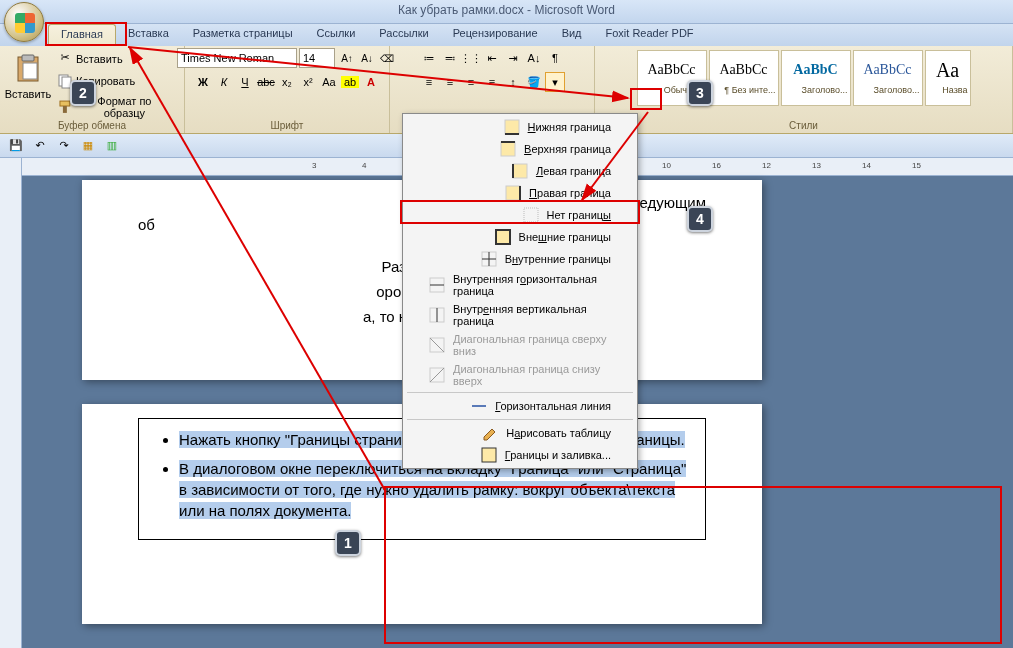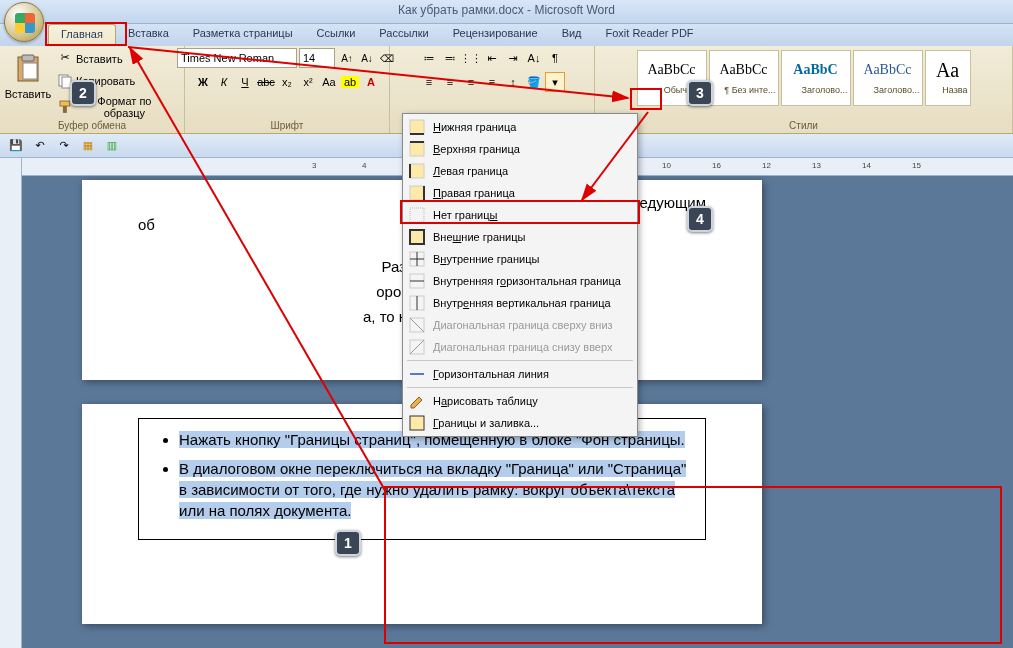--- a/index.html
+++ b/index.html
@@ -71,21 +71,21 @@
   position:relative; }
 .page1 { height:200px; }
 .page2 { min-height:220px; }
 .sel { background:#b4cdec; }
 .framed { border:1px solid #000; padding:10px 18px; }
 .framed ul { list-style:disc; padding-left:22px; }
 .framed li { margin-bottom:8px; line-height:1.4; }
 
 .border-menu { position:absolute; width:236px; background:#f4f4f4; border:1px solid #8a8a8a;
   box-shadow:2px 2px 6px rgba(0,0,0,.3); z-index:30; font-size:11px; padding:2px 0; }
-.bm-item { display:flex; align-items:center; gap:8px; padding:3px 6px; cursor:pointer; }
+.bm-item { display:flex; align-items:center; gap:8px; padding:3px 26px; cursor:pointer;justify-content:flex-end; }
 .bm-item.disabled { color:#9a9a9a; cursor:default; }
 .bm-sep { height:1px; background:#c8c8c8; margin:2px 4px; }
 .bm-ico { width:16px; height:16px; display:inline-flex; align-items:center; justify-content:center; }
 .bm-ico svg { width:16px; height:16px; }
 .under { text-decoration:underline; }
 
 .callout { position:absolute; width:26px; height:26px; background:#3a4556; border:2px solid #cdd4de;
   border-radius:5px; color:#fff; font-size:14px; font-weight:bold; display:flex; align-items:center;
   justify-content:center; z-index:60; box-shadow:0 1px 3px rgba(0,0,0,.5); }
 

